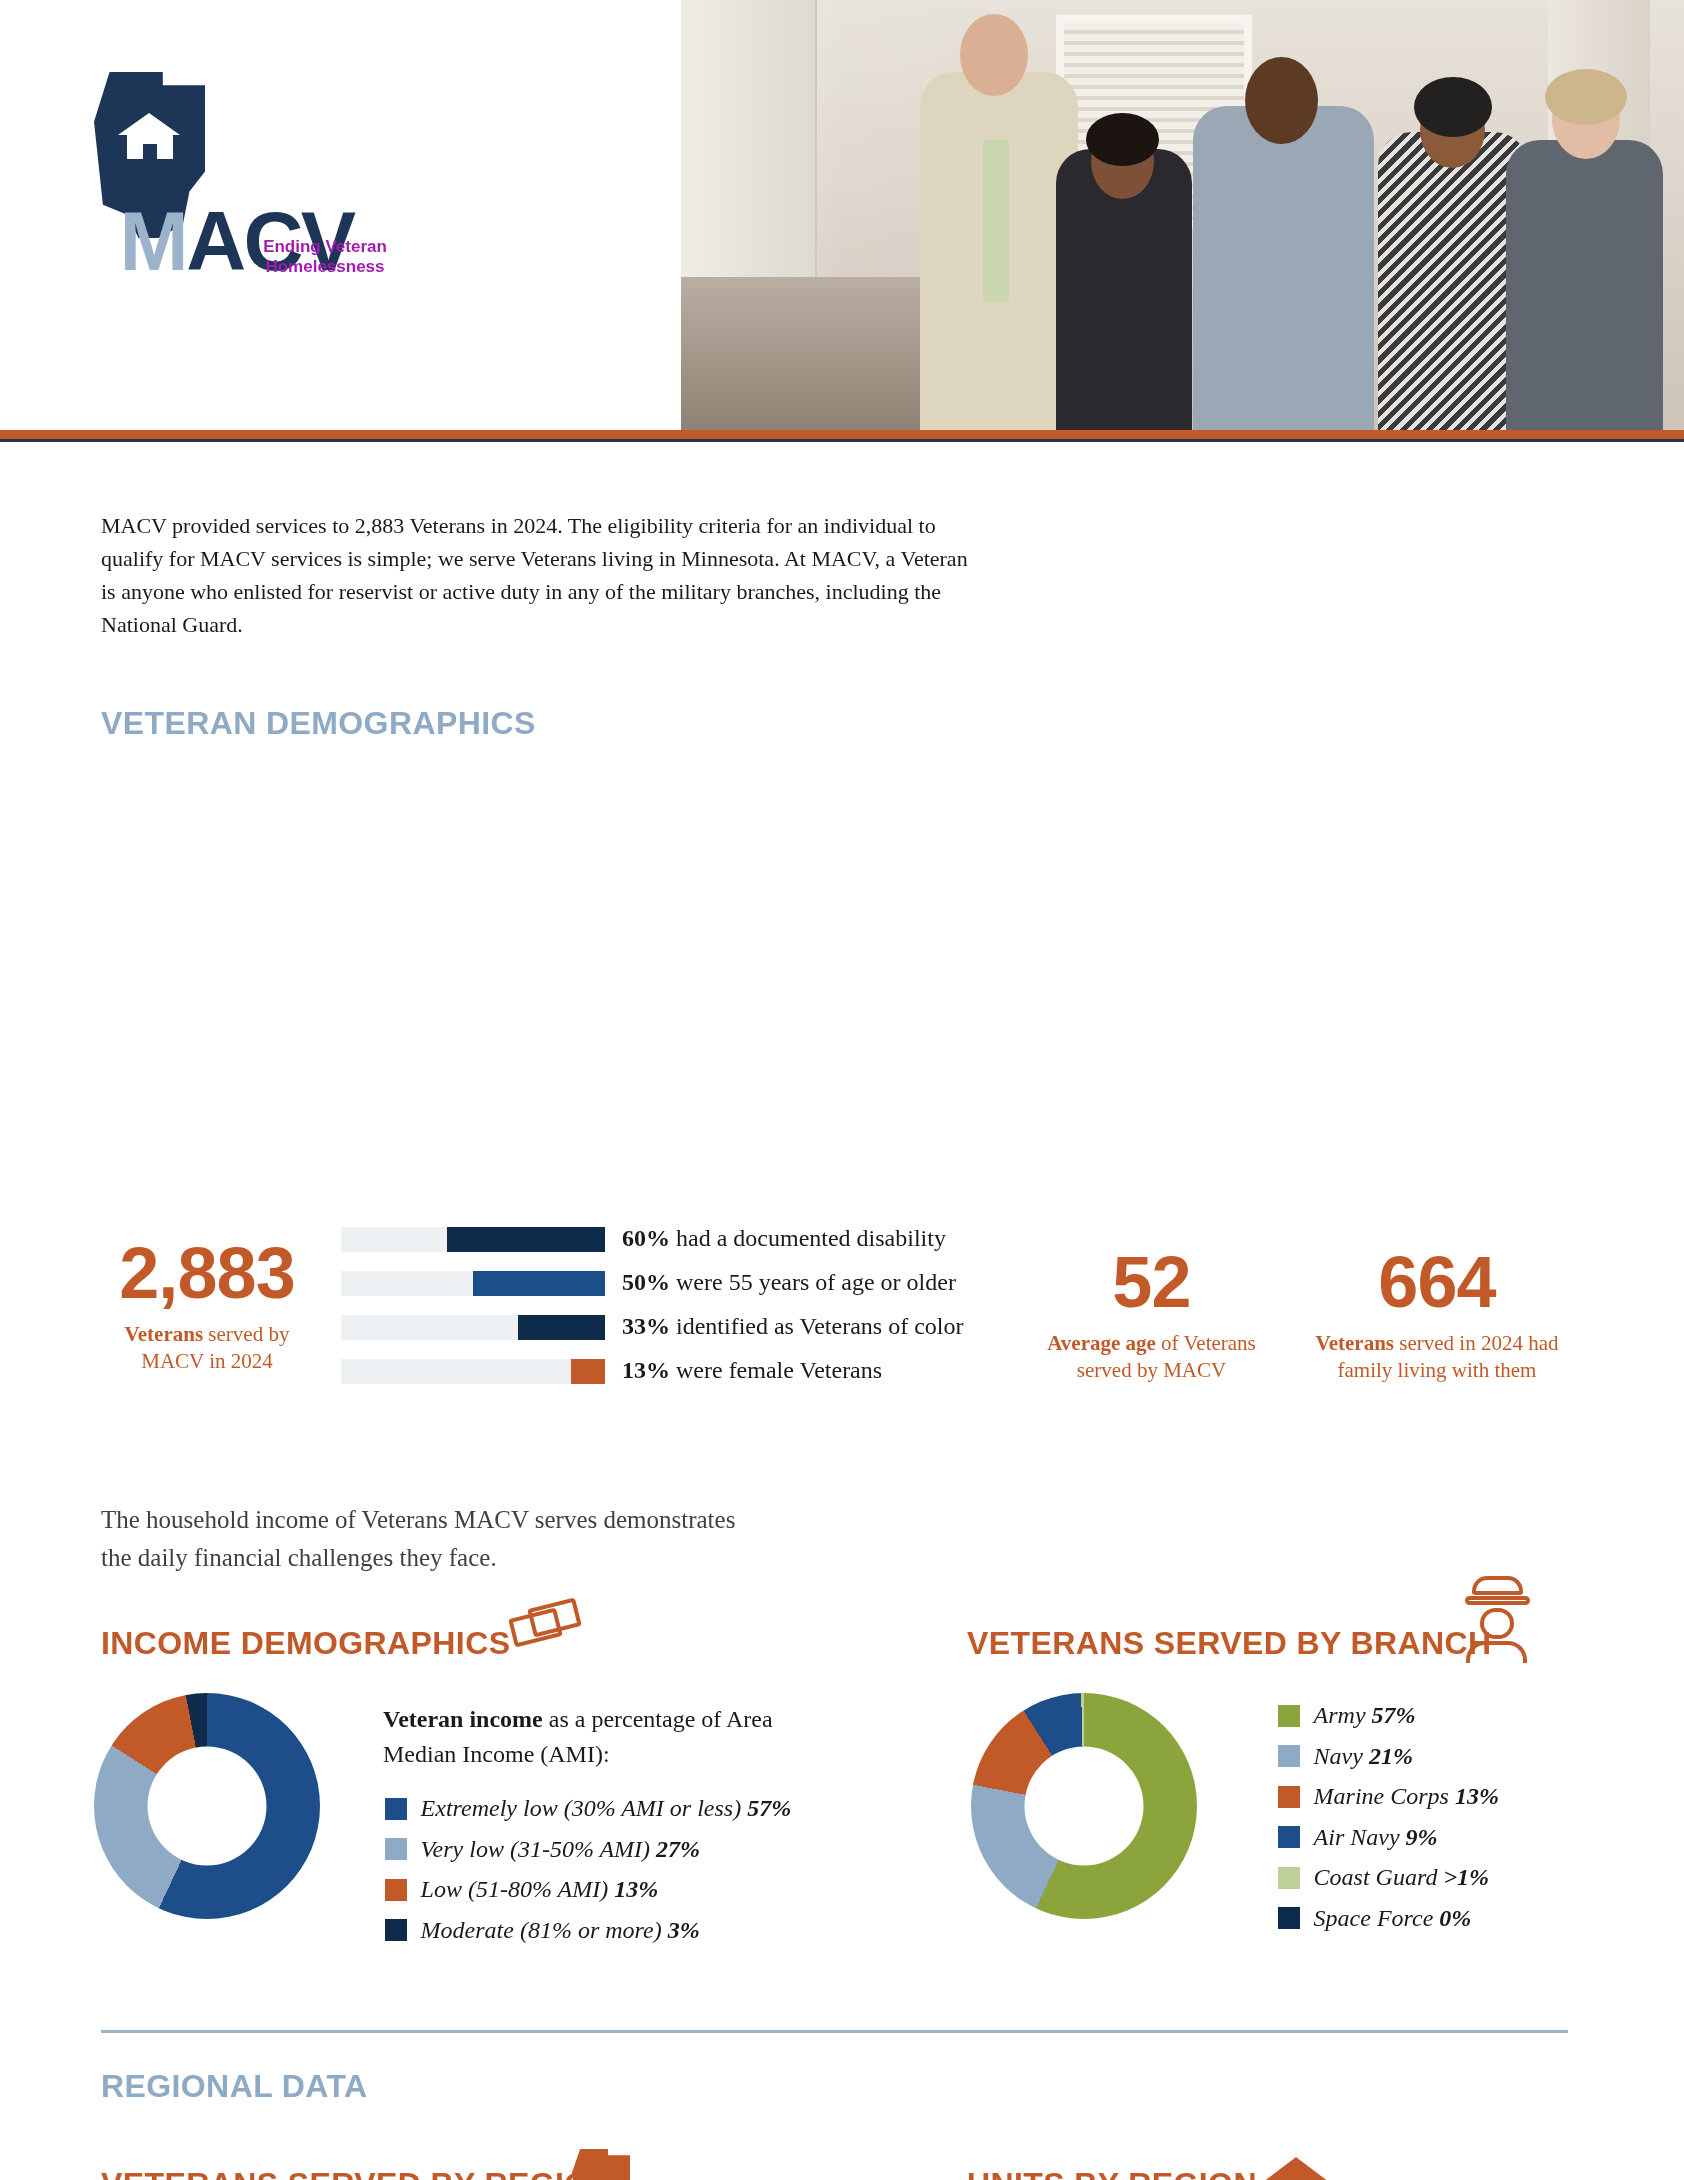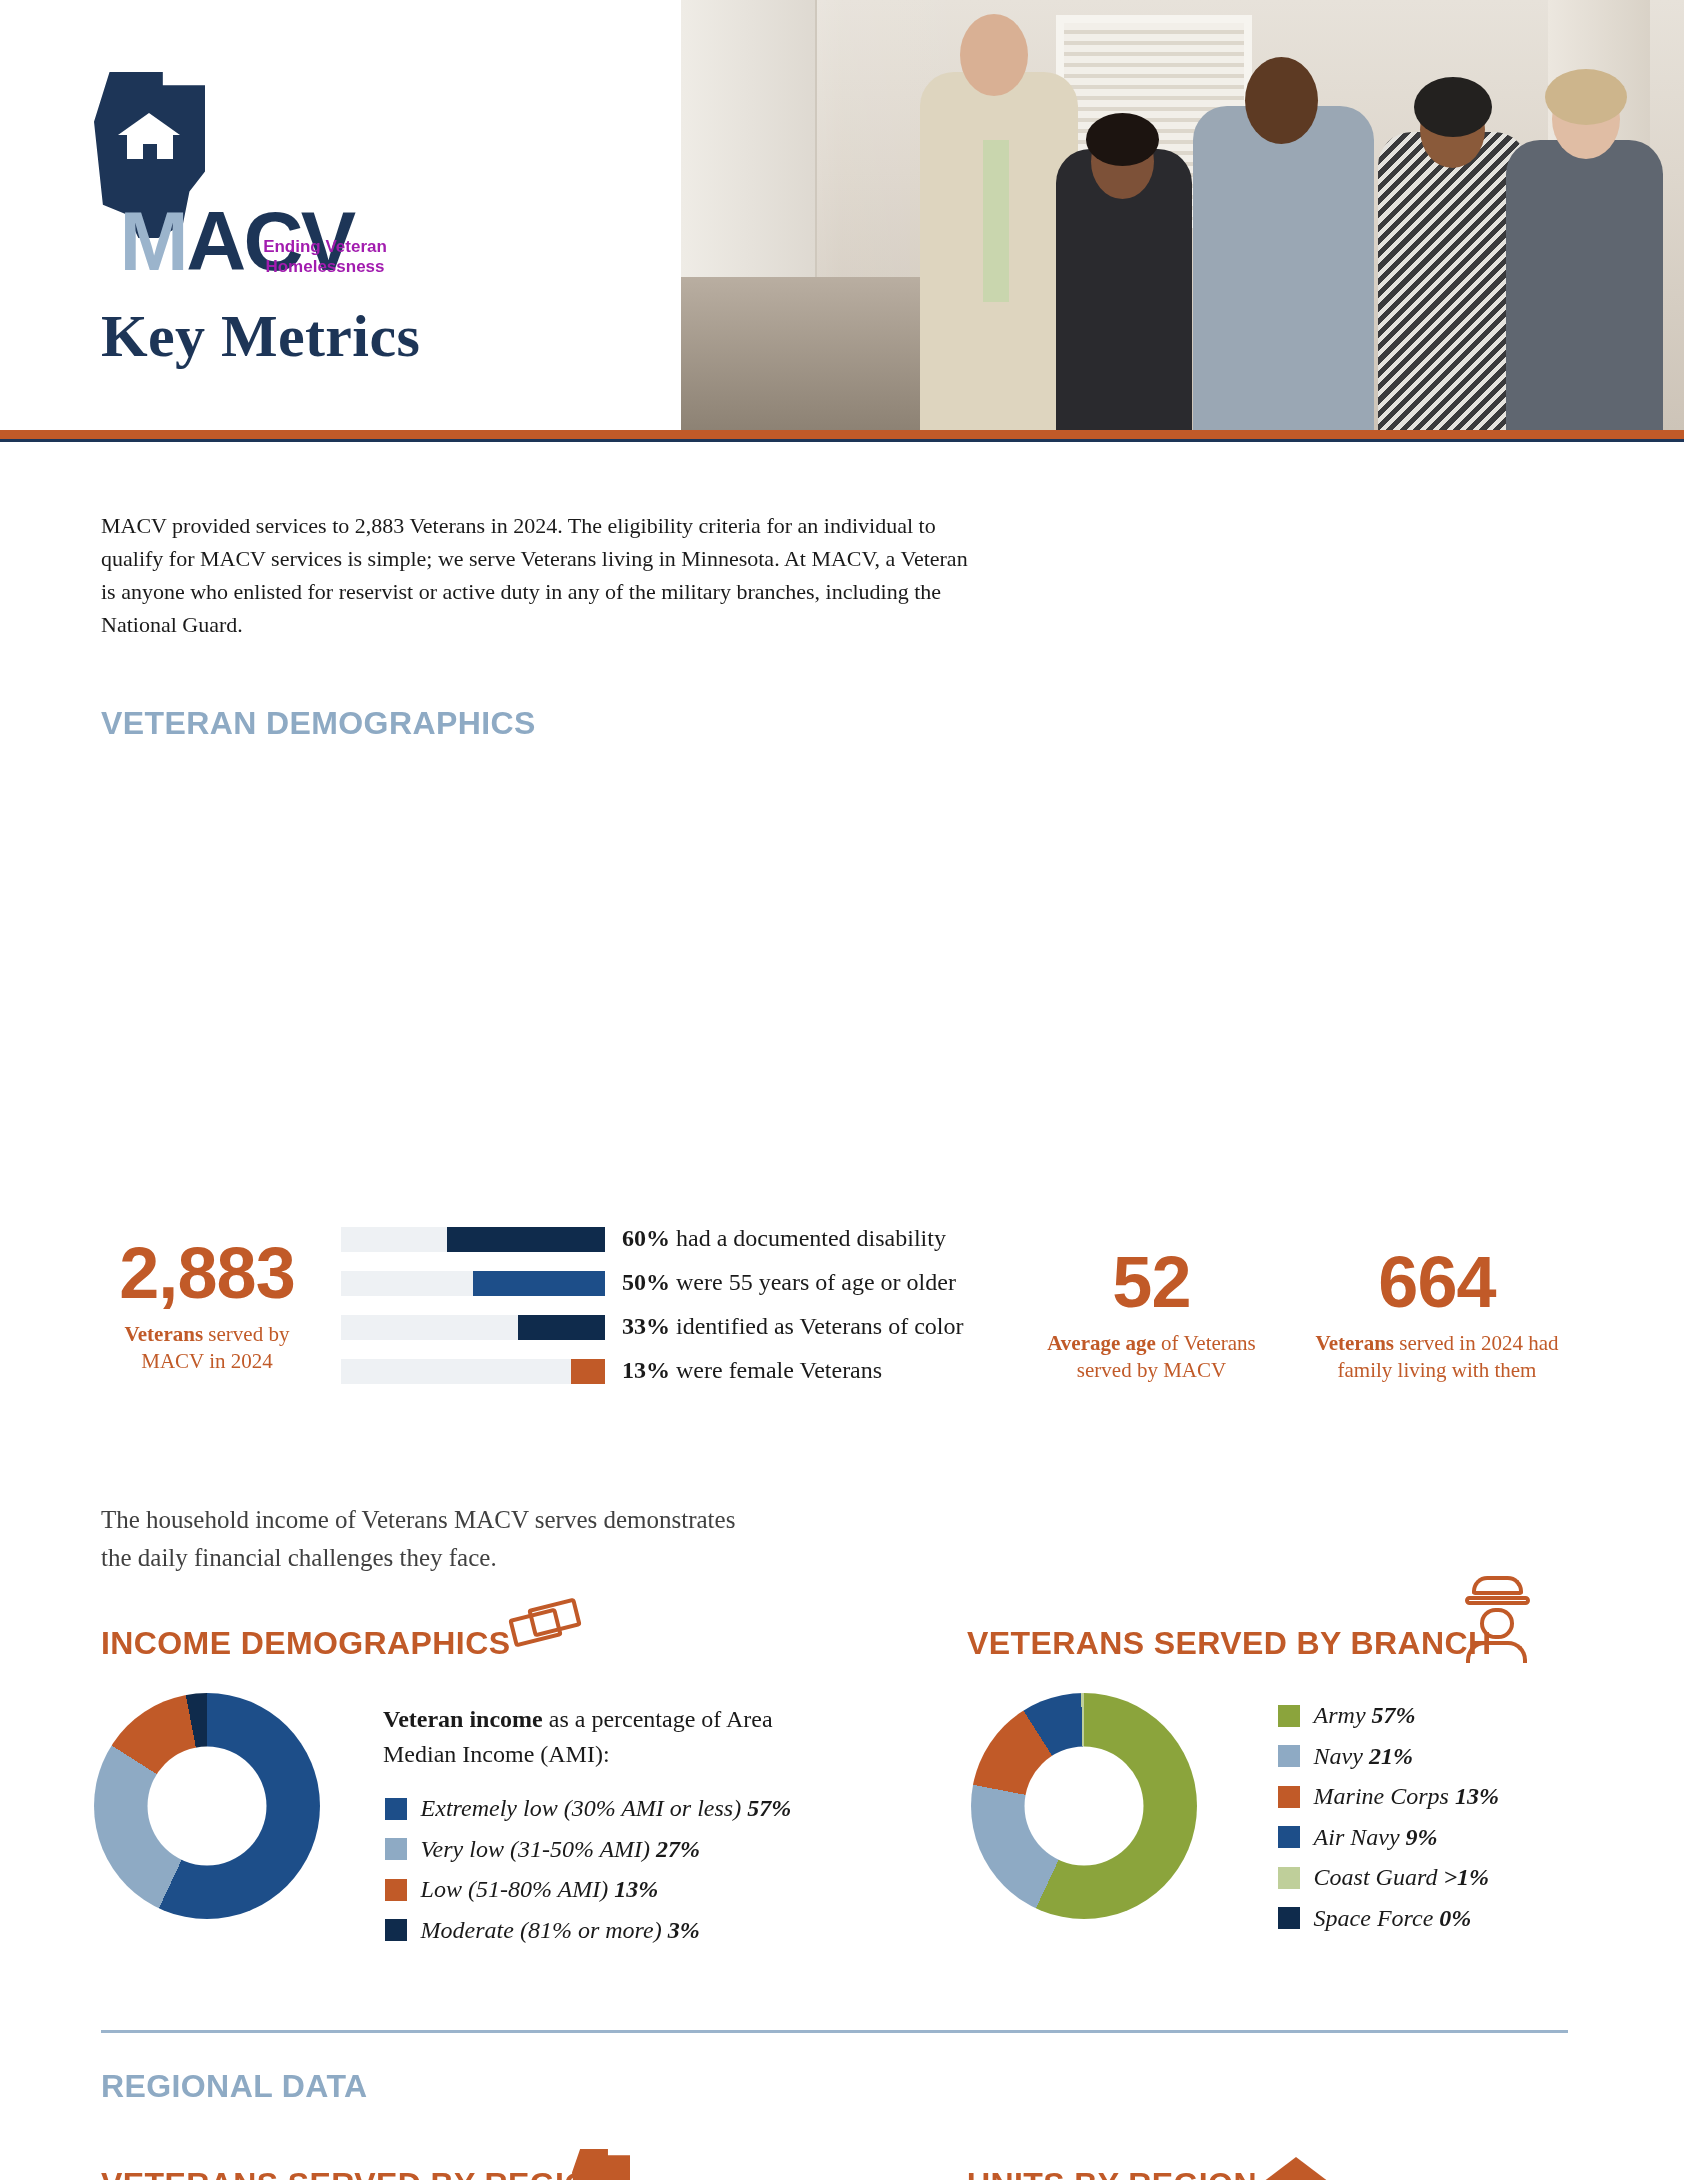--- a/index.html
+++ b/index.html
@@ -330,21 +330,20 @@
     <div class="mn-shape"></div>
     <div class="logo-house">
       <div class="roof"></div>
       <div class="body"></div>
       <div class="door"></div>
     </div>
     <div class="logo-text"><span class="m-light">M</span><span>ACV</span></div>
   </div>
   <div class="logo-tag">Ending Veteran Homelessness</div>
 
-  <div class="page-title">Key Metrics</div>
 </div>
 
 <div class="content">
 
   <div class="intro">MACV provided services to 2,883 Veterans in 2024. The eligibility criteria for an individual to qualify for MACV services is simple; we serve Veterans living in Minnesota. At MACV, a Veteran is anyone who enlisted for reservist or active duty in any of the military branches, including the National Guard.</div>
 
   <div class="section-head sh-blue" id="veteran-demo-head">VETERAN DEMOGRAPHICS</div>
 
   <div class="bignum" id="stat-2883">
     <div class="value">2,883</div>

